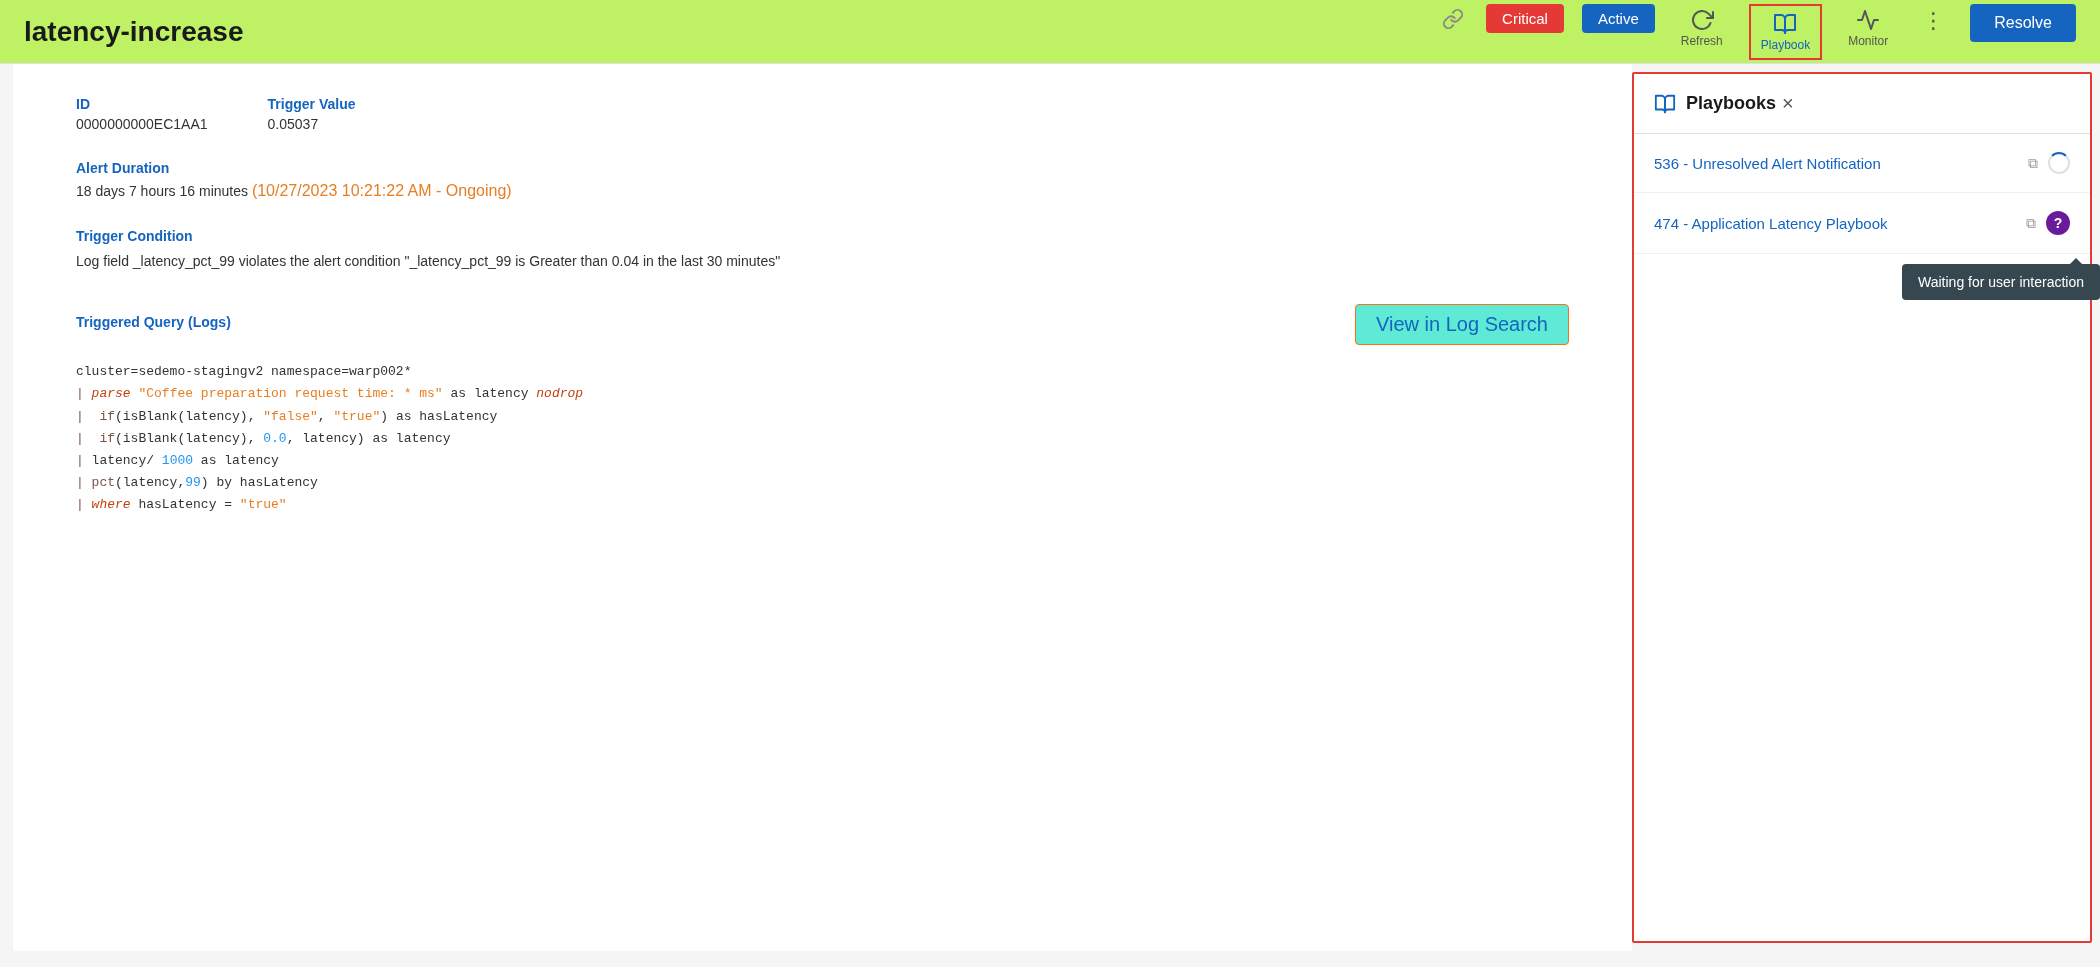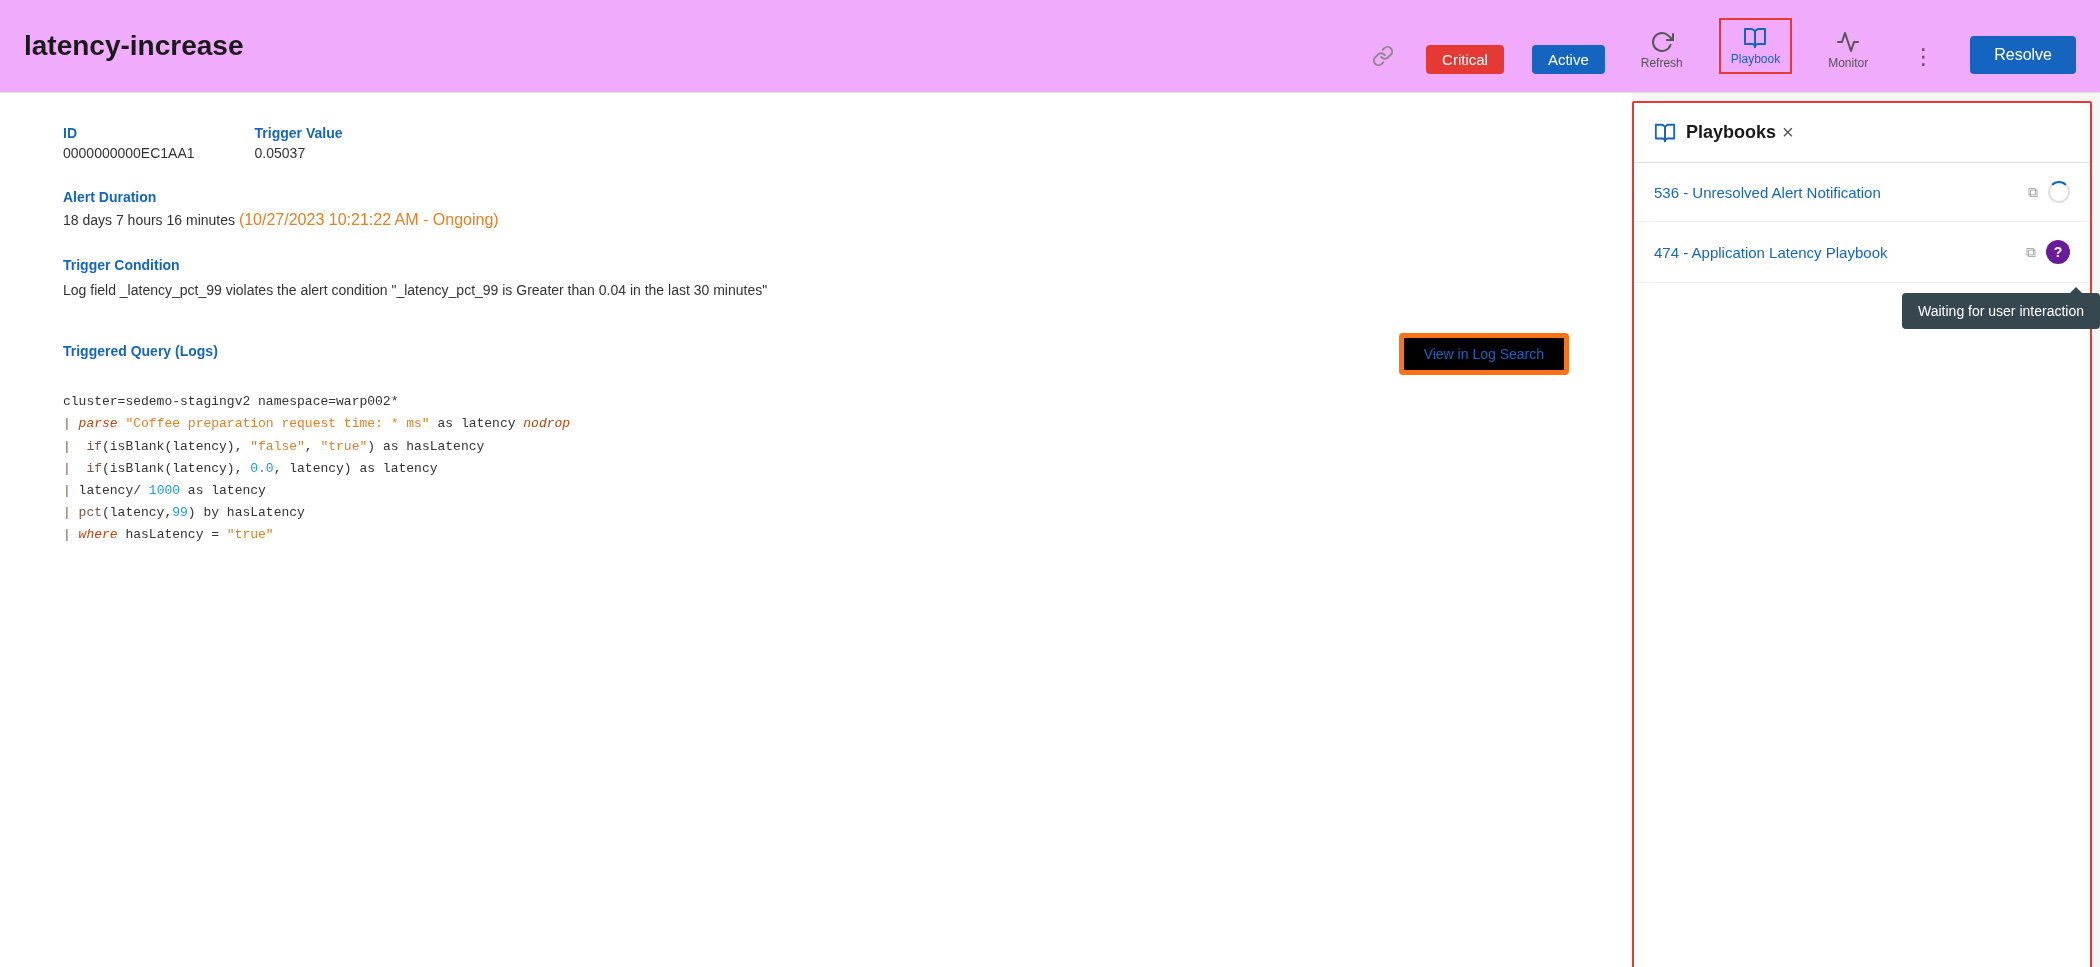--- a/index.html
+++ b/index.html
@@ -1,38 +1,38 @@
 <!DOCTYPE html>
 <html><head>
   <meta charset="utf-8">
   <style>
     * { box-sizing: border-box; margin: 0; padding: 0; }
     body { font-family: -apple-system, BlinkMacSystemFont, 'Segoe UI', sans-serif; background: #f5f5f5; color: #333; font-size: 14px; }
 
     .header {
-      background: #f0abfc;
+      background: #bef264;
       border-bottom: 1px solid #e0e0e0;
       padding: 12px 24px;
       display: flex;
       align-items: center;
       gap: 16px;
-      height: 93px;
+      height: 64px;
     }
 
     .header-title {
       font-size: 28px;
       font-weight: 600;
       color: #1a1a1a;
       flex: 1;
     }
 
     .header-actions {
       display: flex;
-      align-items: flex-end;
-      gap: 28px;
+      align-items: flex-start;
+      gap: 18px;
     }
 
     .badge-critical {
       background: #e53935;
       color: #fff;
       padding: 6px 16px;
       border-radius: 4px;
       font-size: 15px;
       font-weight: 500;
     }
@@ -102,20 +102,21 @@
     .main-layout {
       display: flex;
       height: calc(100vh - 80px);
     }
 
     .content-area {
       flex: 1;
       padding: 32px 63px;
       overflow-y: auto;
       background: #fff;
+      margin-left: 13px;
     }
 
     .section-label {
       color: #1565c0;
       font-weight: 600;
       font-size: 14px;
       margin-bottom: 6px;
     }
 
     .meta-row {
@@ -161,27 +162,27 @@
     }
 
     .triggered-query-header {
       display: flex;
       align-items: center;
       justify-content: space-between;
       margin-bottom: 16px;
     }
 
     .view-log-btn {
-      border: 5px solid #f97316;
+      border: 1px solid #f97316;
       color: #1565c0;
-      background: #000000;
+      background: #5eead4;
       padding: 8px 20px;
       border-radius: 4px;
       cursor: pointer;
-      font-size: 14px;
+      font-size: 20px;
     }
 
     .code-block {
       font-family: 'Courier New', Courier, monospace;
       font-size: 13px;
       line-height: 1.7;
       background: #fff;
     }
 
     .code-line { display: block; }

